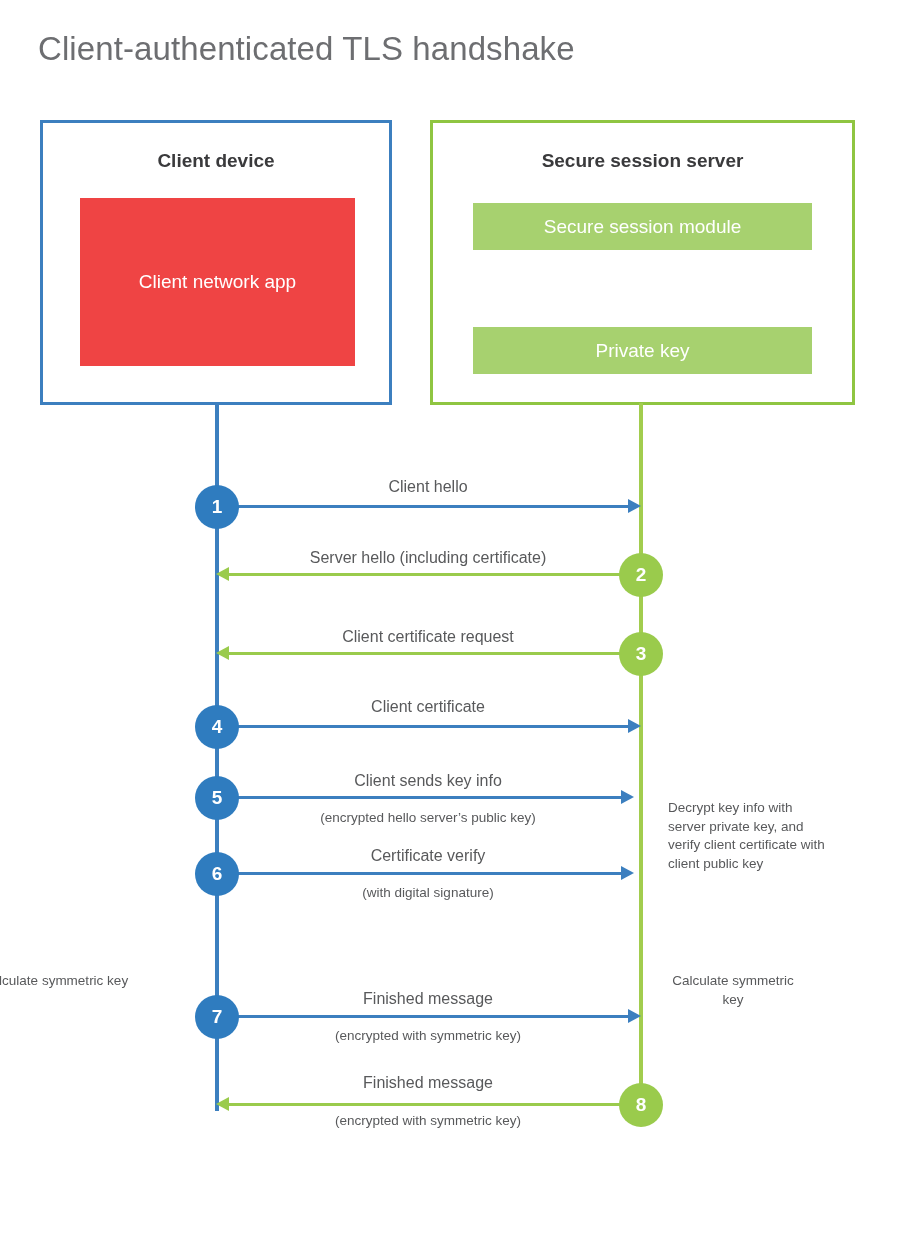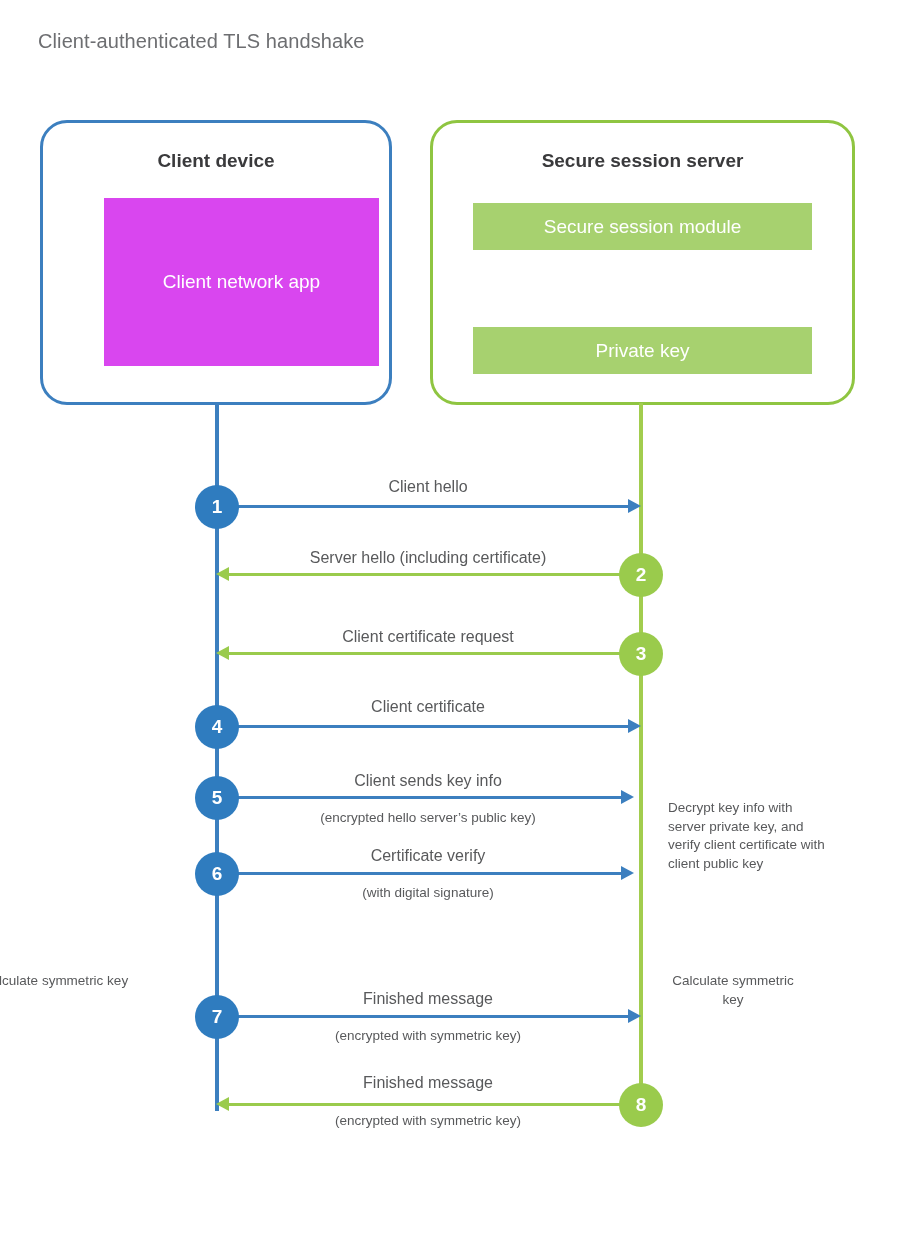--- a/index.html
+++ b/index.html
@@ -19,32 +19,31 @@
     position: absolute;
     left: 0; top: 0;
     width: 900px;
     height: 1256px;
   }
   
   #page-title {
     position: absolute;
     left: 38px;
     top: 30px;
-    font-size: 20px;
+    font-size: 33px;
     font-weight: 400;
     color: #6d6e71;
     letter-spacing: 0.1px;
     white-space: nowrap;
   }
   
   .party-box {
     position: absolute;
     background: #ffffff;
     box-sizing: border-box;
-    border-radius: 27px;
   }
   #client-box {
     left: 40px;
     top: 120px;
     width: 352px;
     height: 285px;
     border: 3px solid #3c7fbf;
   }
   #server-box {
     left: 430px;
@@ -62,29 +61,28 @@
     font-size: 19px;
     font-weight: bold;
     color: #3a3a3c;
   }
   #client-app-block {
     position: absolute;
     left: 37px;
     top: 75px;
     width: 275px;
     height: 168px;
-    background: #d946ef;
+    background: #ef4444;
     color: #ffffff;
     font-size: 19px;
     display: flex;
     align-items: center;
     justify-content: center;
     text-align: center;
     line-height: 1.35;
-    margin-left: 24px;
   }
   .server-bar {
     position: absolute;
     left: 40px;
     width: 339px;
     height: 47px;
     background: #a7d16f;
     color: #ffffff;
     font-size: 19px;
     display: flex;

